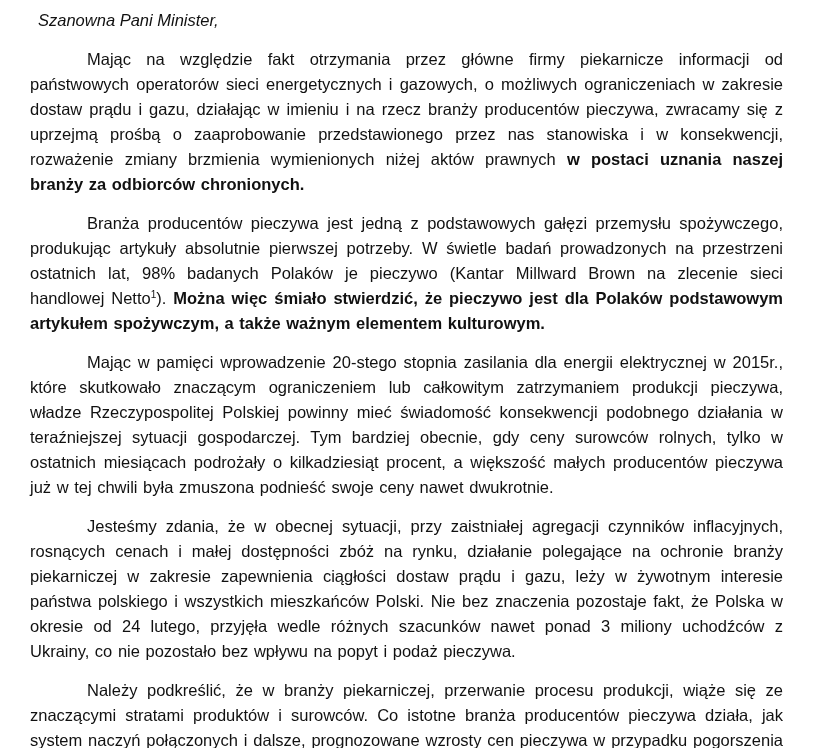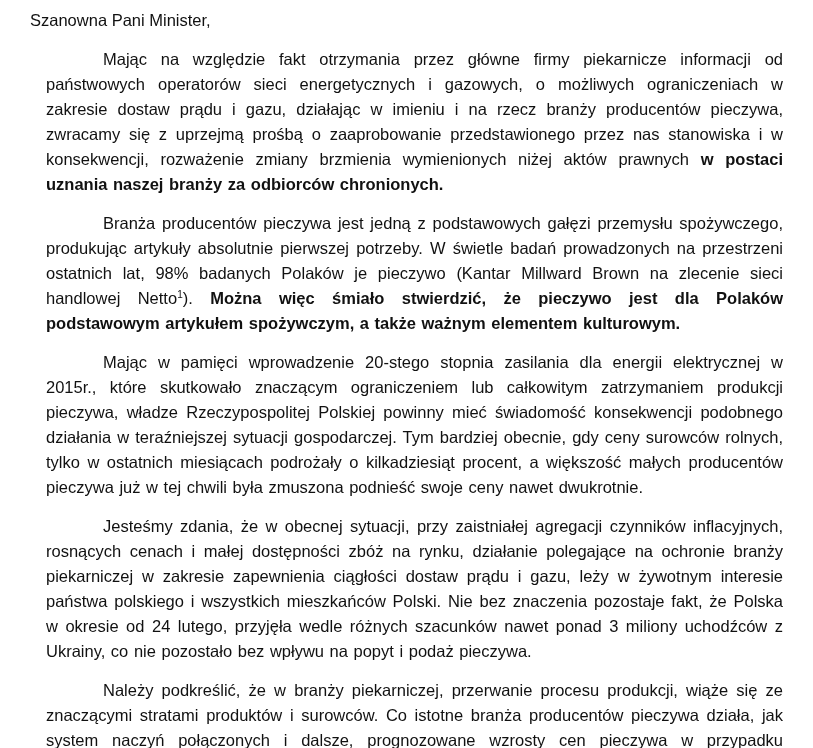--- a/index.html
+++ b/index.html
@@ -15,30 +15,31 @@
     color: #111111;
   }
   .page {
     box-sizing: border-box;
     width: 813px;
     height: 748px;
     padding: 8px 30px 0 30px;
     background: #ffffff;
   }
   .greeting {
+    font-style: italic;
     font-size: 16.5px;
     line-height: 25px;
-    margin: 0 0 14px 0;
+    margin: 0 0 14px 8px;
   }
   .para {
     font-size: 16.5px;
     line-height: 25px;
     text-align: justify;
     text-indent: 57px;
-    margin: 0 0 14px 16px;
+    margin: 0 0 14px 0;
     word-spacing: 1px;
   }
   .para .bold {
     font-weight: bold;
   }
   .para sup {
     font-size: 10px;
     line-height: 0;
   }
 </style>

